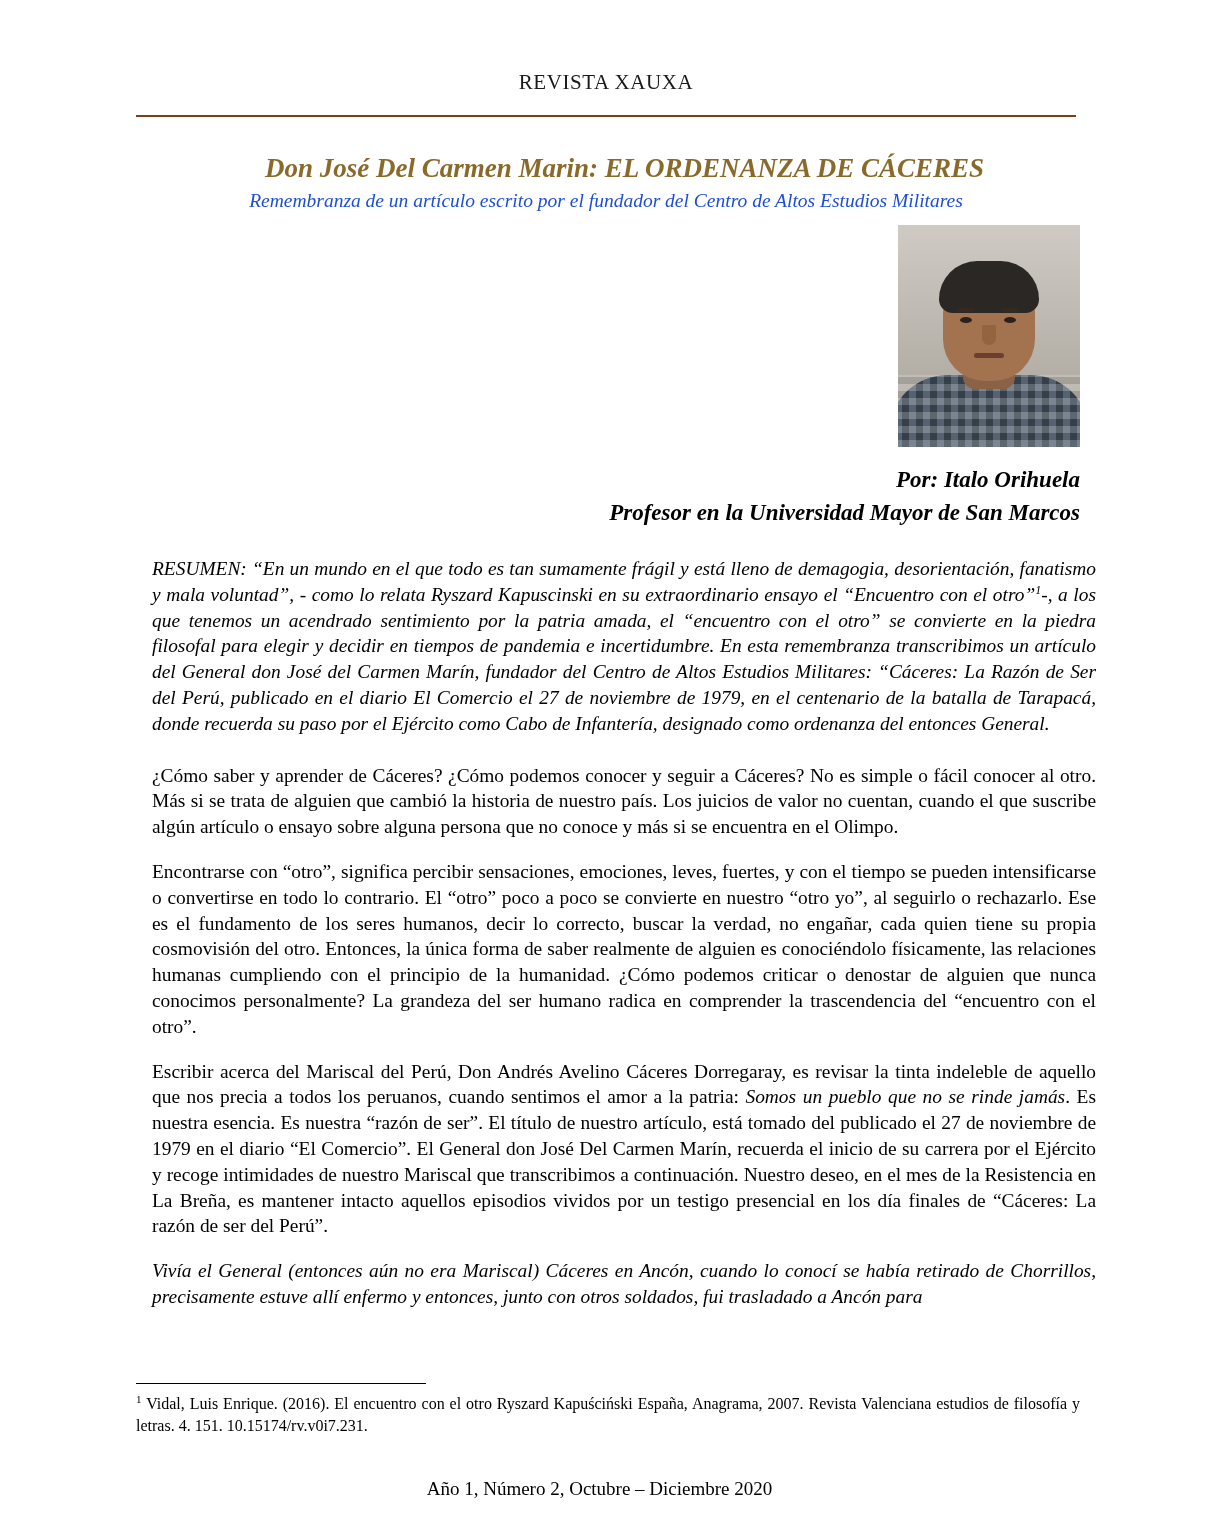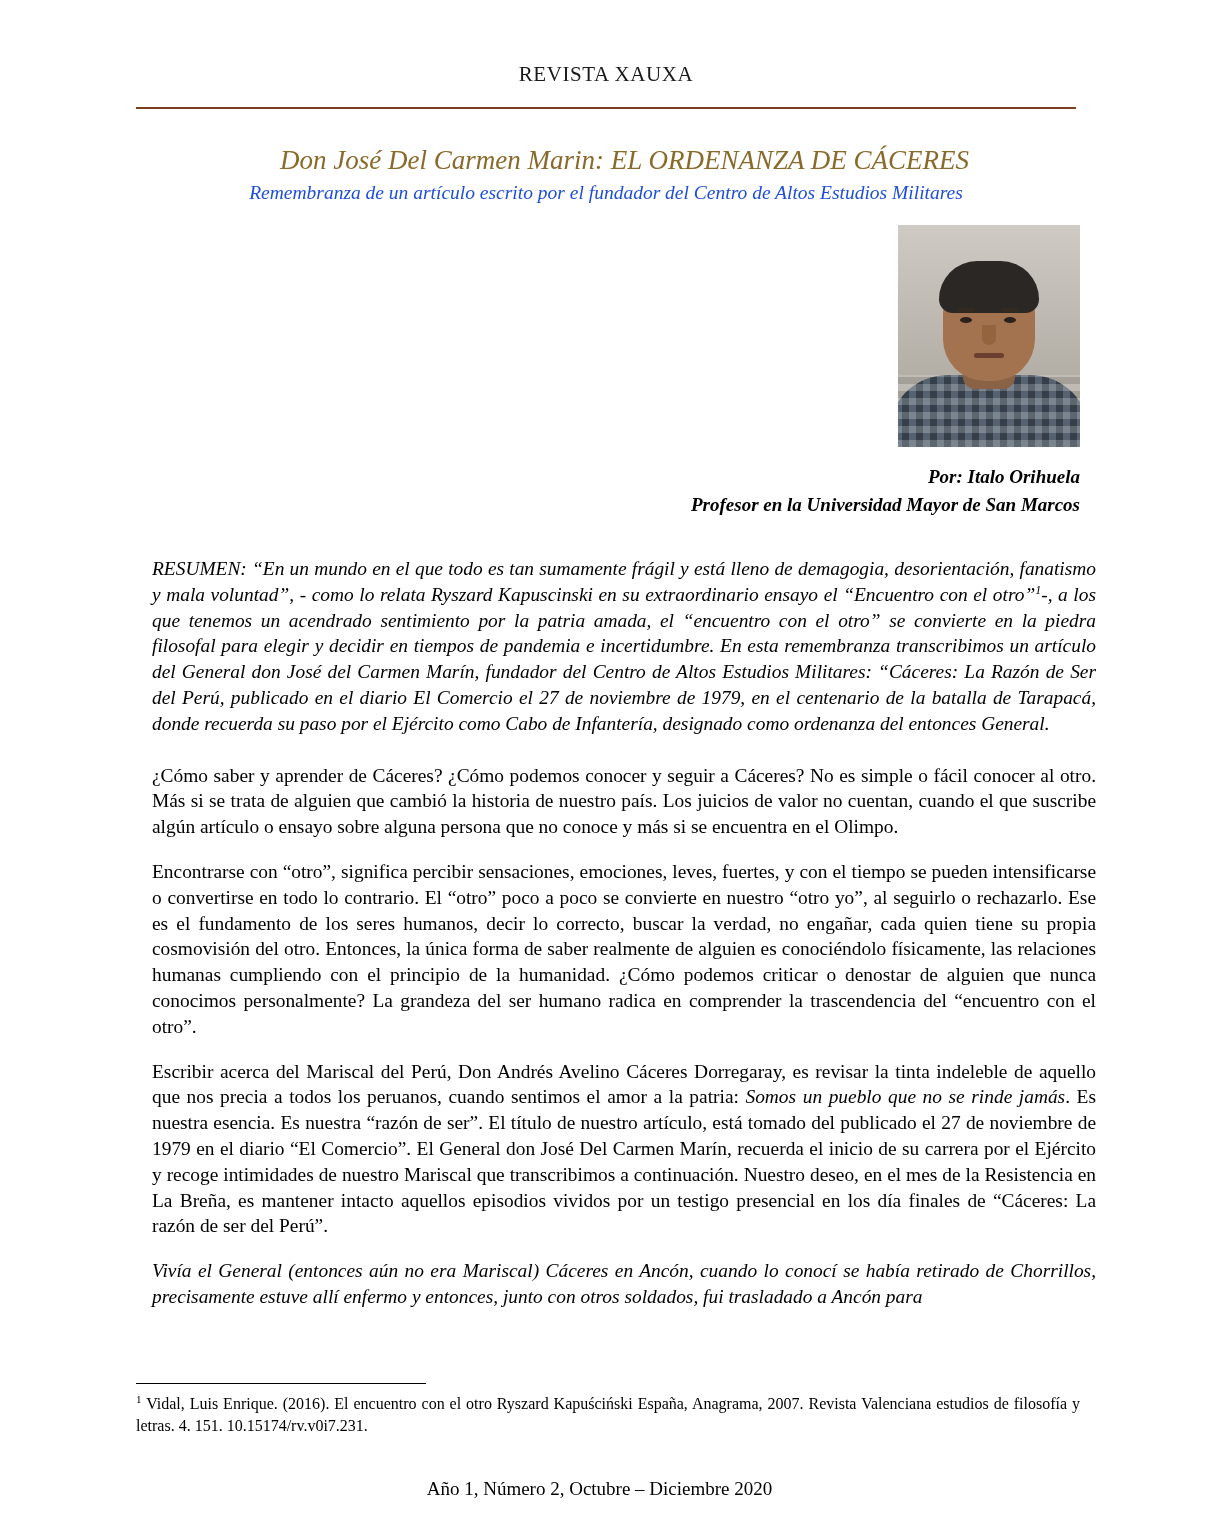--- a/index.html
+++ b/index.html
@@ -12,40 +12,40 @@
     background: #ffffff;
     font-family: "Liberation Serif", serif;
     color: #000000;
     overflow: hidden;
   }
   .page {
     position: relative;
     width: 1212px;
     height: 1540px;
     box-sizing: border-box;
-    padding: 8px;
+    padding: 16px;
   }
   .header-title {
     text-align: center;
     font-family: "Liberation Serif", serif;
     font-size: 21px;
     letter-spacing: 0.6px;
     color: #1a1a1a;
     padding-top: 54px;
   }
   .header-rule {
     width: 940px;
     margin: 20px auto 0 auto;
     border-top: 2.5px solid #7b3f1d;
   }
   .doc-title {
     text-align: center;
     font-family: "Liberation Serif", serif;
     font-style: italic;
-    font-weight: normal;
+    font-weight: bold;
     font-size: 27px;
     color: #8a6a2a;
     margin-top: 36px;
     line-height: 1.15;
     margin-left: 37px;
   }
   .doc-subtitle {
     text-align: center;
     font-family: "Liberation Serif", serif;
     font-style: italic;
@@ -161,21 +161,21 @@
     border-radius: 4px;
   }
   .byline {
     position: absolute;
     top: 463px;
     right: 132px;
     text-align: right;
     font-family: "Liberation Serif", serif;
     font-weight: bold;
     font-style: italic;
-    font-size: 19px;
+    font-size: 23px;
     line-height: 1.45;
     color: #000;
   }
   .content {
     position: absolute;
     top: 556px;
     left: 152px;
     width: 944px;
   }
   p {

